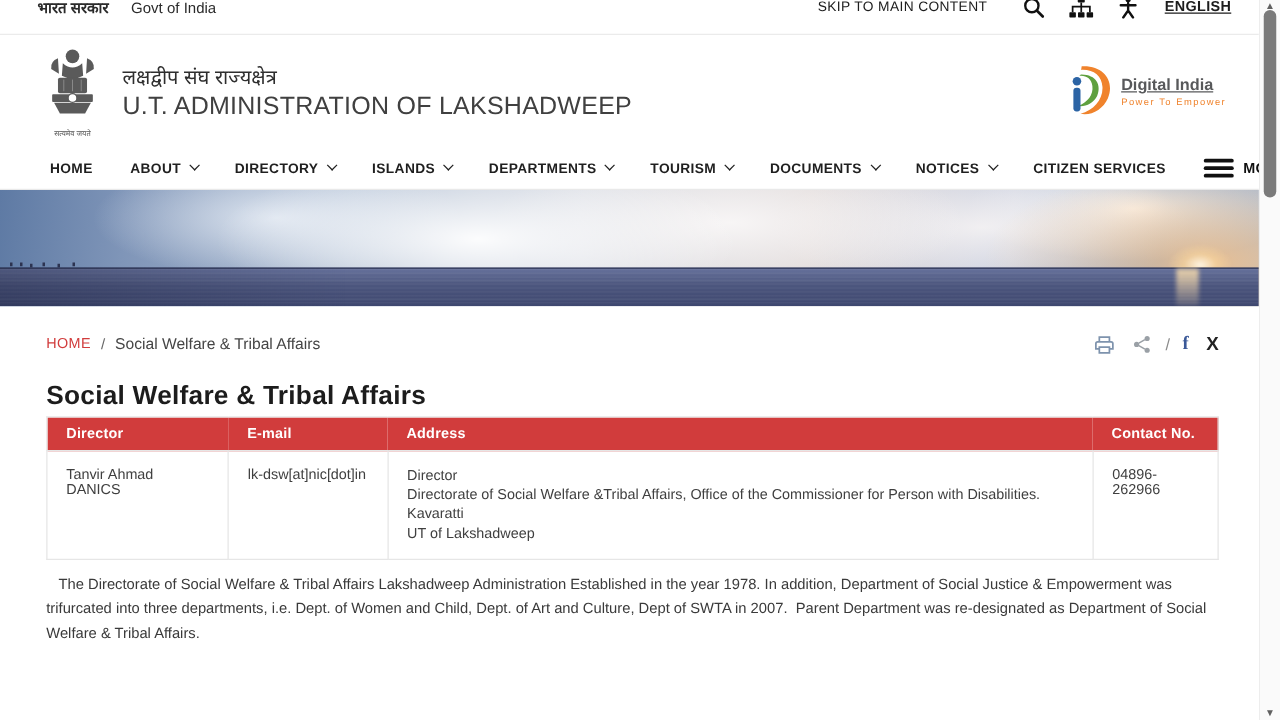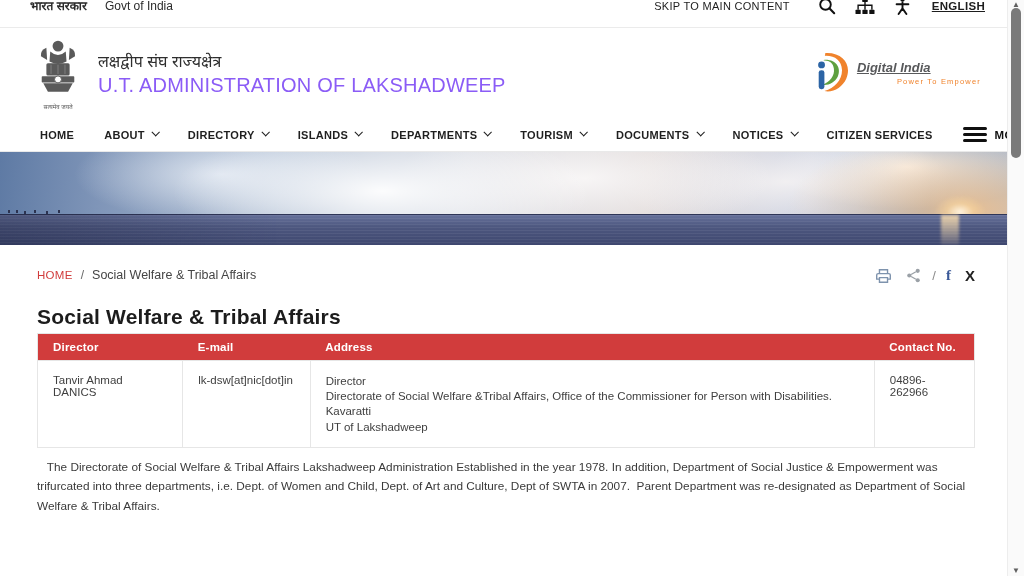--- a/index.html
+++ b/index.html
@@ -18,27 +18,27 @@
     align-items:center; justify-content:center; cursor:pointer; }
   .lang { font-size:11.5px; font-weight:700; color:#1d1d1d; text-decoration:underline;
     margin-left:10px; letter-spacing:.3px; }
 
   
   .header { height:90px; display:flex; align-items:center; padding:0 26px 0 30px; }
   .emblem { width:56px; text-align:center; margin-right:12px; }
   .emblem-caption { font-size:6px; color:#555; margin-top:1px; }
   .org { display:flex; flex-direction:column; justify-content:center; }
   .org-hindi { font-size:16px; color:#2e2e2e; margin-bottom:2px; }
-  .org-english { font-size:20px; color:#8b5cf6; letter-spacing:.2px; }
+  .org-english { font-size:20px; color:#404040; letter-spacing:.2px; }
   .header .spacer { flex:1; }
   .di-logo { display:flex; align-items:center; cursor:pointer; }
   .di-text { margin-left:6px; }
-  .di-title { font-size:13px; font-style:italic; font-weight:700; color:#58595b;
+  .di-title { font-size:13px; font-weight:700; color:#58595b;
     text-decoration:underline; }
-  .di-tagline { font-size:7.5px; color:#f0832c; letter-spacing:1.2px; margin-top:2px;margin-left:40px; }
+  .di-tagline { font-size:7.5px; color:#f0832c; letter-spacing:1.2px; margin-top:2px; }
 
   
   .nav { height:34px; display:flex; align-items:center; padding:0 26px 0 40px;
     border-bottom:1px solid #e9e9e9; }
   .nav-item { display:inline-flex; align-items:center; margin-right:30px;
     font-size:11px; font-weight:700; color:#1f1f1f; letter-spacing:.3px;
     text-decoration:none; cursor:pointer; white-space:nowrap; }
   .chev { width:6px; height:6px; border-right:1.6px solid #1f1f1f;
     border-bottom:1.6px solid #1f1f1f; transform:rotate(45deg) translateY(-1px);
     margin-left:7px; margin-top:-3px; }

